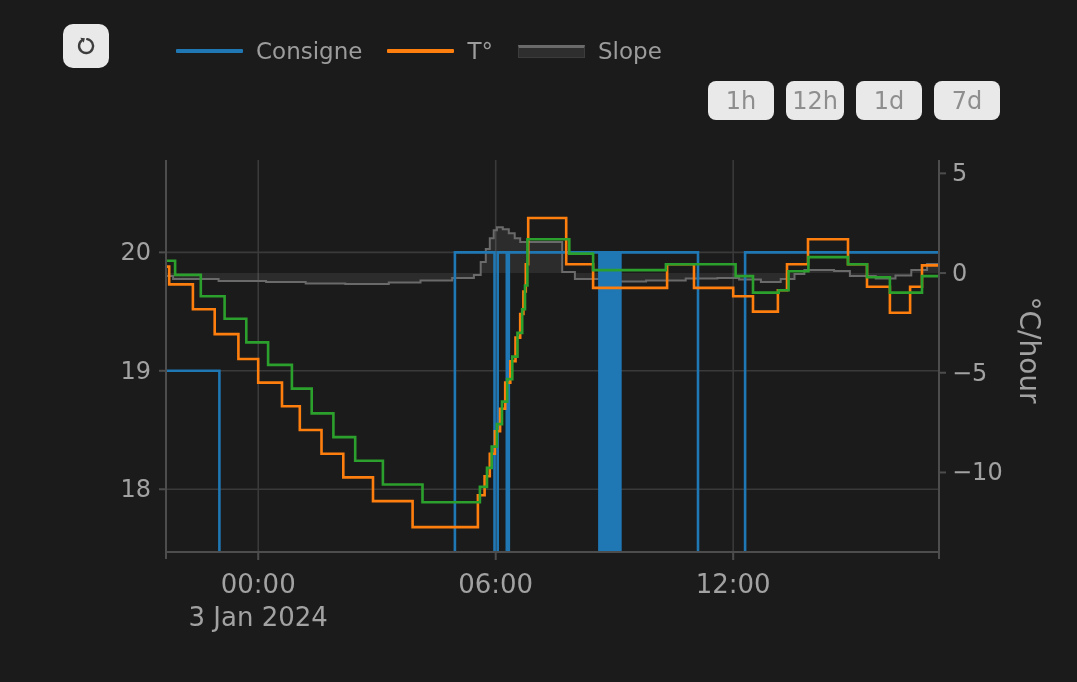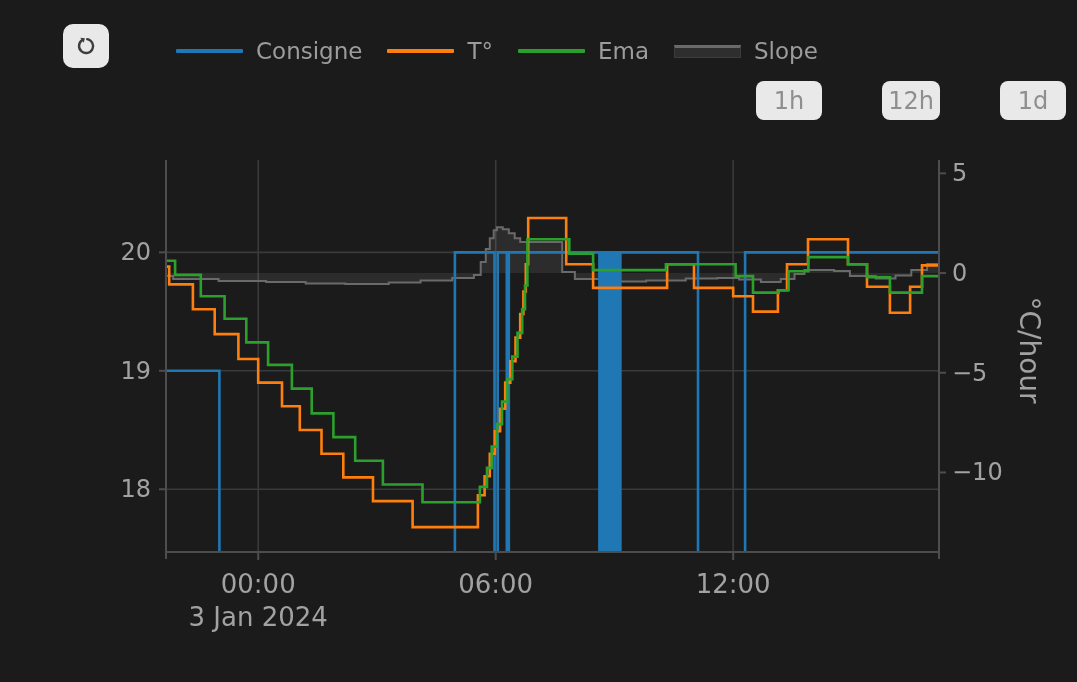--- a/index.html
+++ b/index.html
@@ -13,21 +13,21 @@
 
   .legend{position:absolute;left:176px;top:37px;height:28px;display:flex;align-items:center;gap:25px;}
   .legend-item{display:flex;align-items:center;gap:13px;cursor:pointer;}
   .legend-line{width:67px;height:4px;border-radius:1px;}
   .legend-area{width:67px;height:13px;background:#2e2e2e;border:1px solid #3c3c3c;border-top:3px solid #6a6a6a;box-sizing:border-box;}
   .legend-label{font-size:23px;color:#9c9c9c;line-height:28px;white-space:nowrap;}
 
   .ranges{position:absolute;left:708px;top:81px;display:flex;gap:12px;}
   .range-btn{height:39px;border:none;background:#e9e9e9;border-radius:8px;color:#8e8e8e;
     font-size:24px;font-family:inherit;display:flex;align-items:center;justify-content:center;
-    cursor:pointer;padding:0;margin-left:48px;}
+    cursor:pointer;padding:0;}
   .range-btn.w1{width:66px}.range-btn.w2{width:58px}
 
   #chart{position:absolute;left:0;top:0;}
 </style>
 </head>
 <body>
 
 <div class="stage">
 
   <svg id="chart" width="1077" height="682" viewBox="0 0 1077 682">
@@ -86,24 +86,20 @@
   <div class="legend">
     <div class="legend-item">
       <span class="legend-line" style="background: rgb(31, 119, 180);"></span>
       <span class="legend-label">Consigne</span>
     </div>
     <div class="legend-item">
       <span class="legend-line" style="background: rgb(255, 127, 14);"></span>
       <span class="legend-label">T°</span>
     </div>
     <div class="legend-item">
-      <span class="legend-line" style="background: rgb(44, 160, 44);"></span>
-      <span class="legend-label">Ema</span>
-    </div>
-    <div class="legend-item">
       <span class="legend-area" style="border-top-color: rgb(106, 106, 106);"></span>
       <span class="legend-label">Slope</span>
     </div>
   </div>
 
   <div class="ranges">
     <button class="range-btn w1">1h</button>
     <button class="range-btn w2">12h</button>
     <button class="range-btn w1">1d</button>
     <button class="range-btn w1">7d</button>

